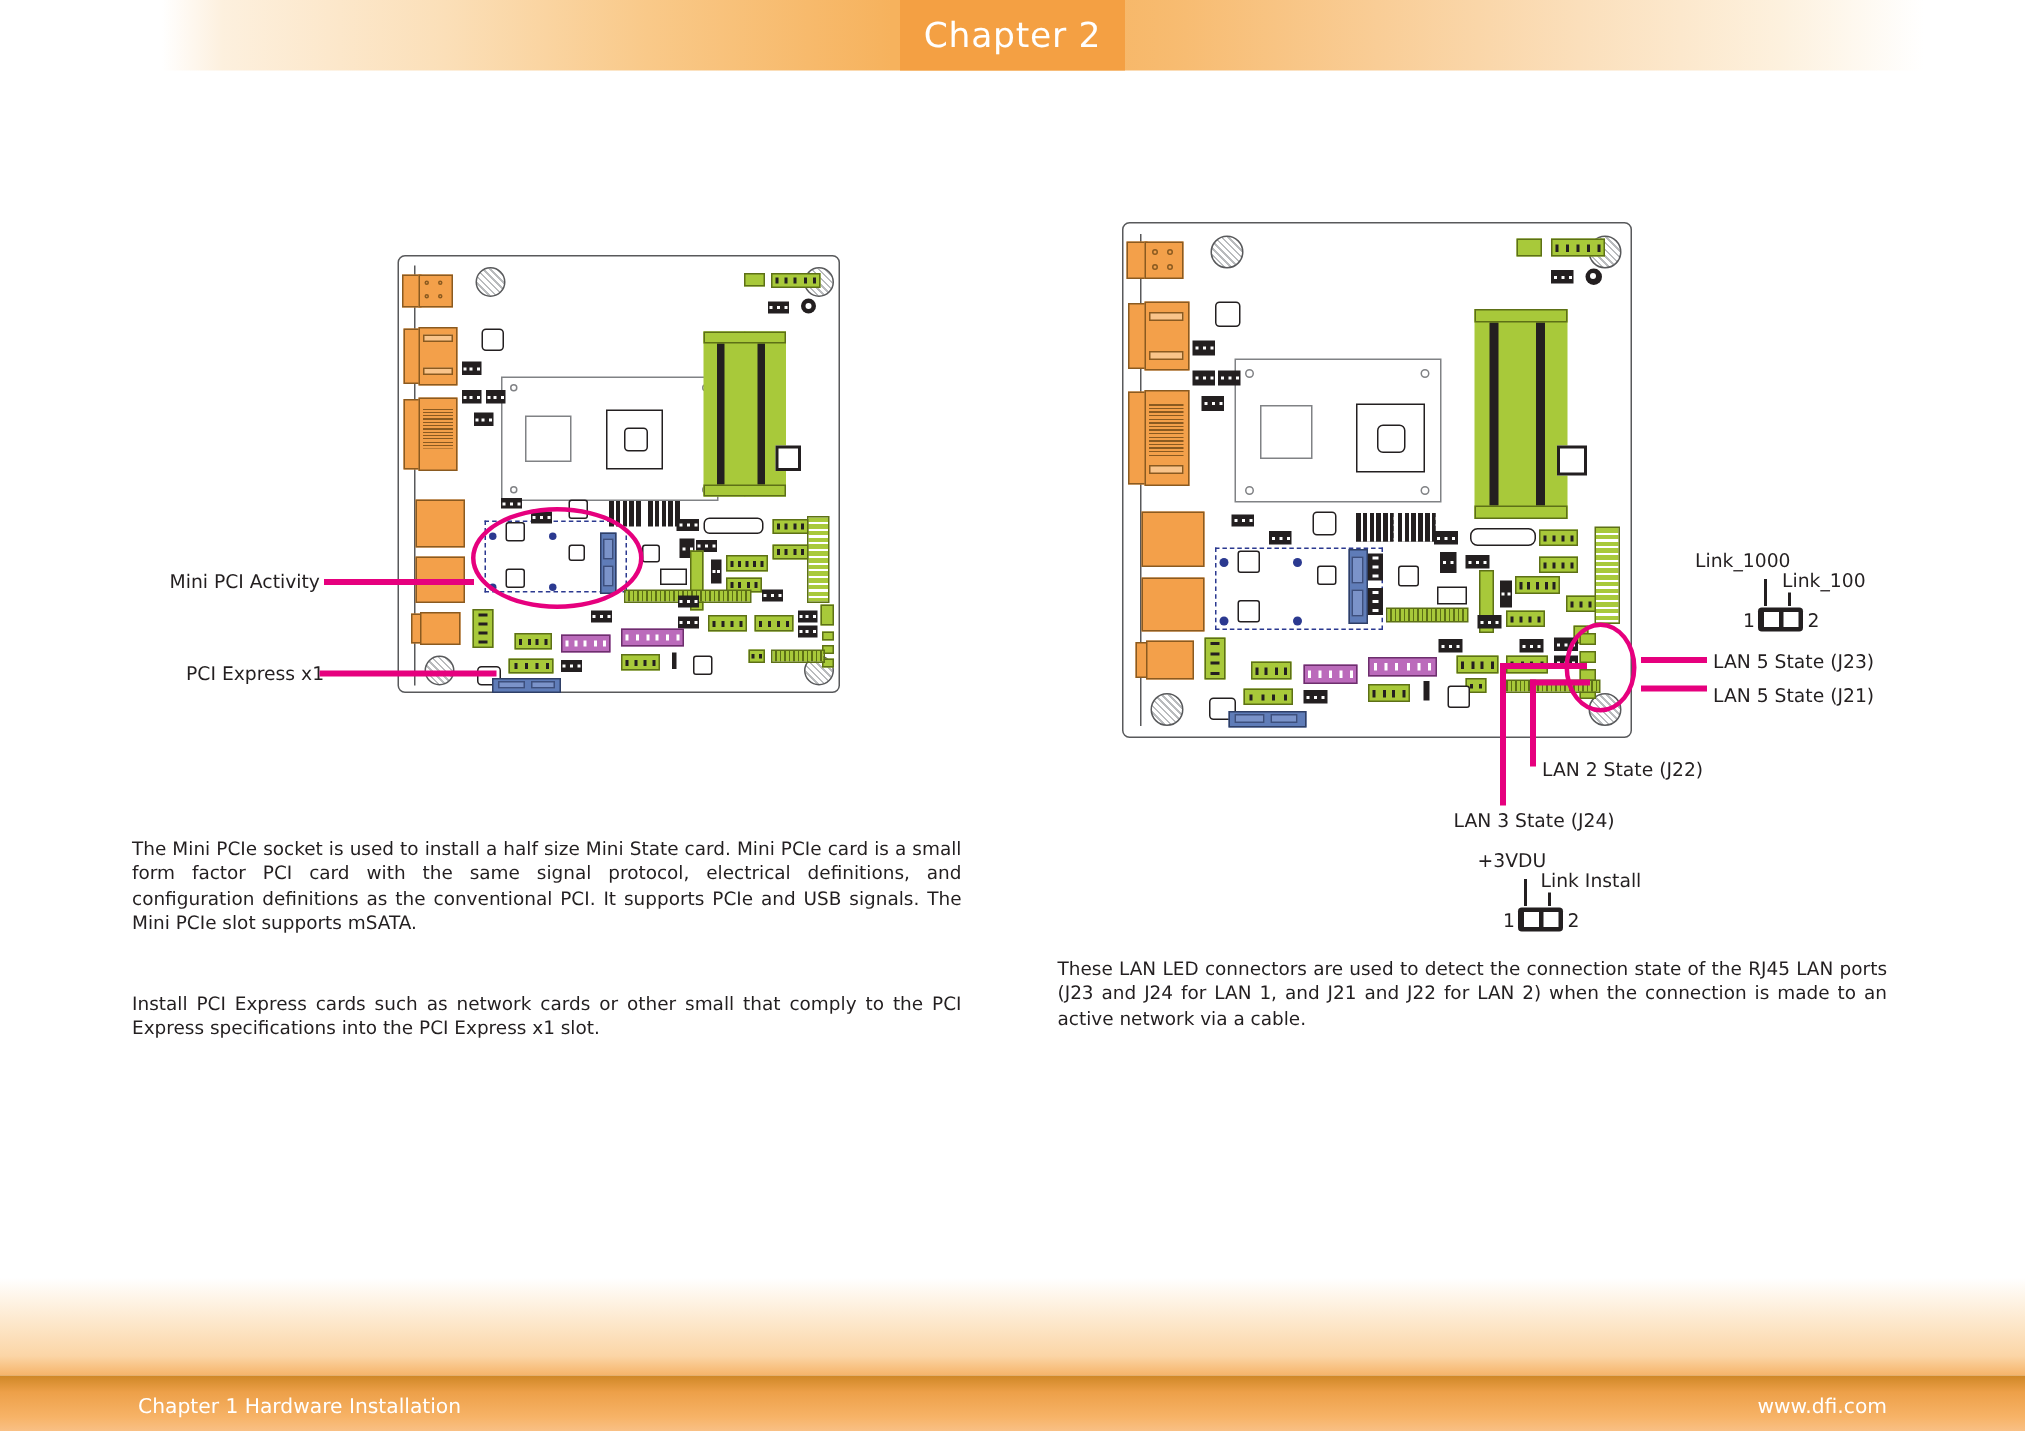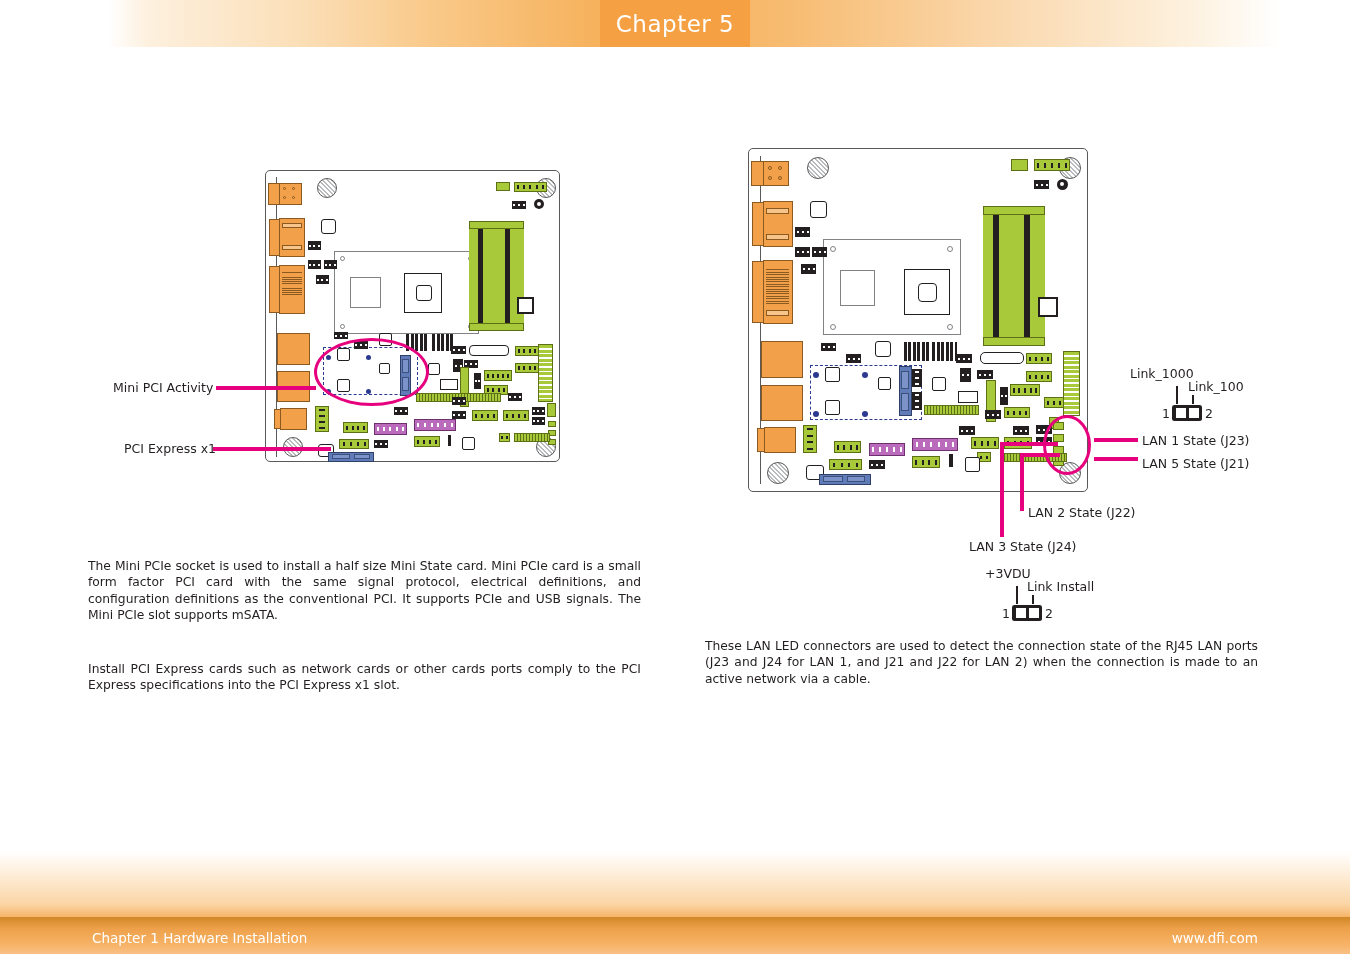--- a/index.html
+++ b/index.html
@@ -123,21 +123,21 @@
   .jmp-body span { display:block; width:10px; height:10px; background:#ffffff; }
   .jmp-pin { position:absolute; width:1.6px; background:#231f20; }
   .jmp-num { position:absolute; font-size:12.5px; color:#231f20; }
   .jmp-txt { position:absolute; font-size:12.5px; color:#231f20; white-space:nowrap; }
 </style>
 </head>
 <body>
 
 <div class="hdr-band"></div>
 <div class="hdr-chip">
-  <div class="hdr-chip-label">Chapter 5</div>
+  <div class="hdr-chip-label">Chapter 2</div>
 </div>
 
 <div class="board" style="left:265px; top:170px; width:295px; height:292px;">
   <div class="board-inner">
 
     <div class="cmp screw" style="left:51px;top:7px;width:20px;height:20px;"></div>
     <div class="cmp screw" style="left:270px;top:7px;width:20px;height:20px;"></div>
     <div class="cmp screw" style="left:17px;top:266px;width:20px;height:20px;"></div>
     <div class="cmp screw" style="left:270px;top:266px;width:20px;height:20px;"></div>
 
@@ -684,21 +684,21 @@
     <div class="cmp wht" style="left:57px;top:316px;width:18px;height:15px;border-radius:3px;"></div>
     <div class="cmp blu2" style="left:70px;top:325px;width:52px;height:11px;"></div>
     <div class="cmp blu" style="left:74px;top:327px;width:20px;height:6px;"></div>
     <div class="cmp blu" style="left:98px;top:327px;width:18px;height:6px;"></div>
 
     <div class="ellipse-hl" style="left:294px;top:266px;width:48px;height:60px;"></div>
   </div>
 </div>
 
 <div class="cline" style="left:1094px; top:438px; width:44px; height:3.5px;"></div>
-<div class="clabel" style="left:1142px; top:433px;">LAN 1 State (J23)</div>
+<div class="clabel" style="left:1142px; top:433px;">LAN 5 State (J23)</div>
 
 <div class="cline" style="left:1094px; top:457px; width:44px; height:3.5px;"></div>
 <div class="clabel" style="left:1142px; top:456px;">LAN 5 State (J21)</div>
 
 <div class="cline" style="left:1020px; top:453px; width:40px; height:3.5px;"></div>
 <div class="cline" style="left:1020px; top:453px; width:3.5px; height:58px;"></div>
 <div class="clabel" style="left:1028px; top:505px;">LAN 2 State (J22)</div>
 
 <div class="cline" style="left:1000px; top:442px; width:58px; height:3.5px;"></div>
 <div class="cline" style="left:1000px; top:442px; width:3.5px; height:95px;"></div>
@@ -724,19 +724,19 @@
   <div class="jmp-pin" style="left:47px; top:29px; height:9px;"></div>
   <div class="jmp-num" style="left:17px; top:40px;">1</div>
   <div class="jmp-body" style="left:27px; top:39px; width:30px; height:16px;">
     <span></span>
     <span></span>
   </div>
   <div class="jmp-num" style="left:60px; top:40px;">2</div>
 </div>
 
 <div class="para" id="para-mini">The Mini PCIe socket is used to install a half size Mini State card. Mini PCIe card is a small form factor PCI card with the same signal protocol, electrical definitions, and configuration definitions as the conventional PCI. It supports PCIe and USB signals. The Mini PCIe slot supports mSATA.</div>
-<div class="para" id="para-pcie">Install PCI Express cards such as network cards or other cards ports comply to the PCI Express specifications into the PCI Express x1 slot.</div>
+<div class="para" id="para-pcie">Install PCI Express cards such as network cards or other small that comply to the PCI Express specifications into the PCI Express x1 slot.</div>
 <div class="para" id="para-lan">These LAN LED connectors are used to detect the connection state of the RJ45 LAN ports (J23 and J24 for LAN 1, and J21 and J22 for LAN 2) when the connection is made to an active network via a cable.</div>
 
 <div class="ftr-grad"></div>
 <div class="ftr-bar"></div>
 <div class="ftr-left">Chapter 1 Hardware Installation</div>
 <div class="ftr-right">www.dfi.com</div>
 
 </body></html>

